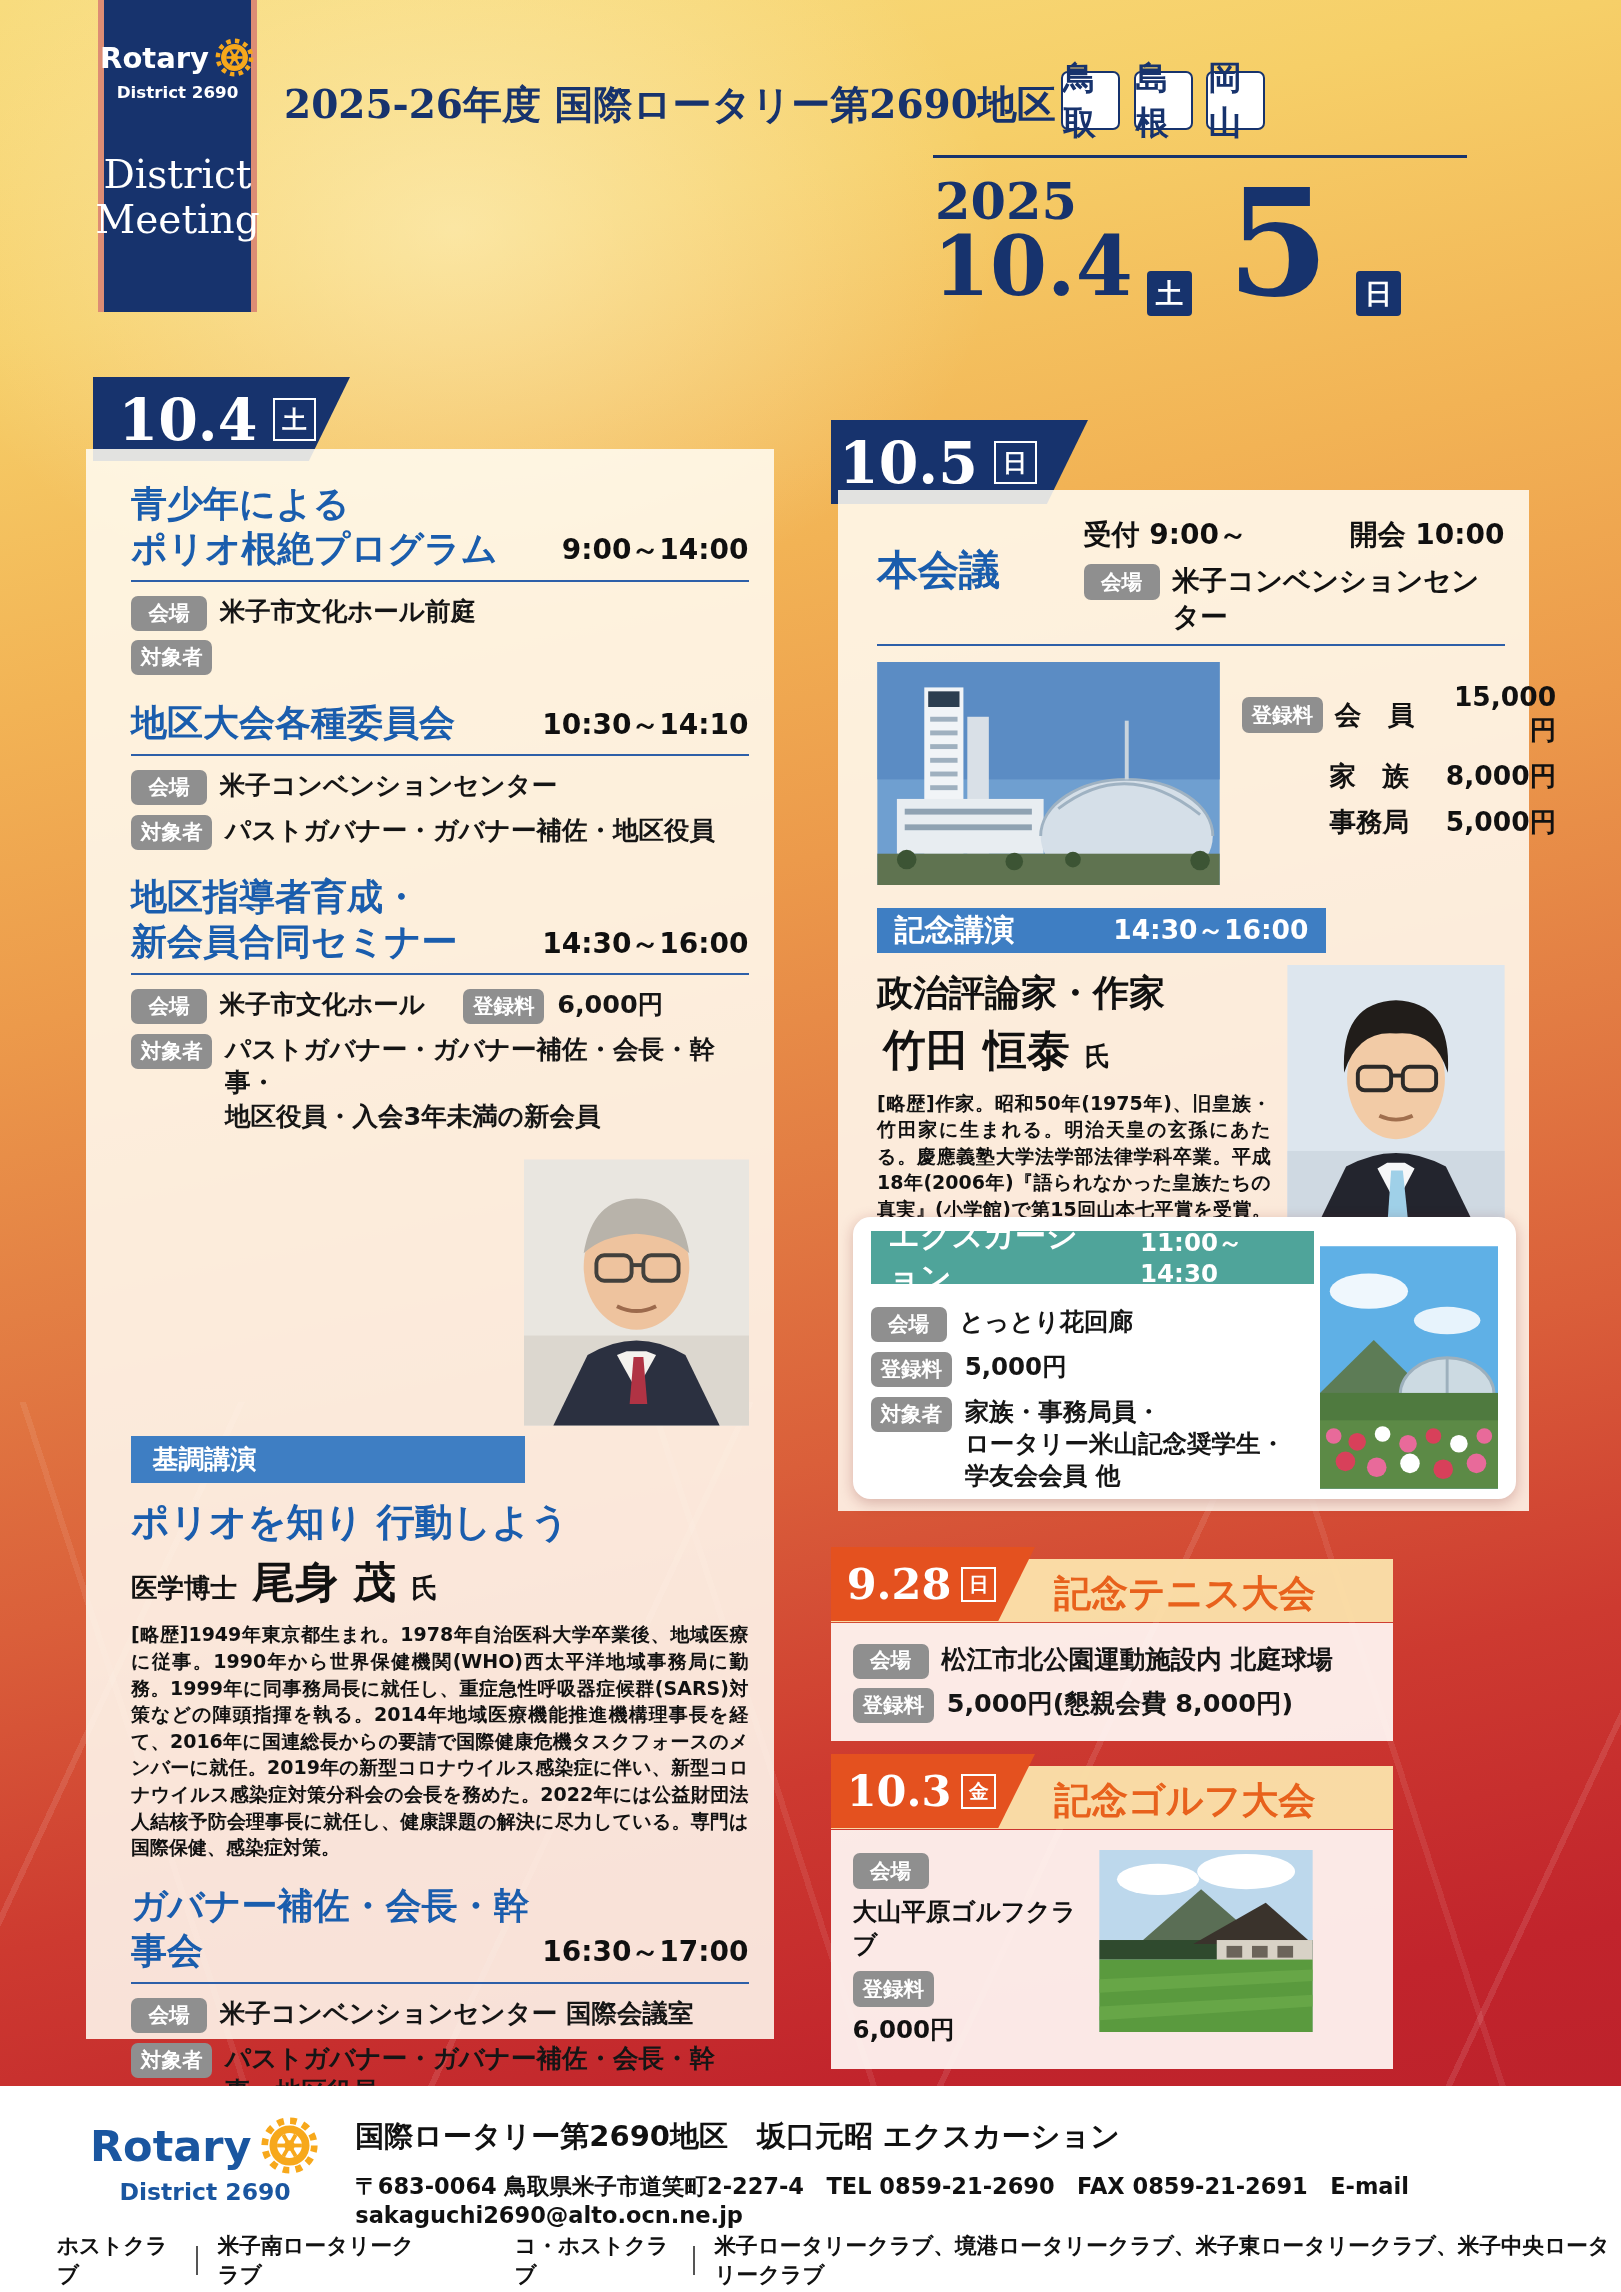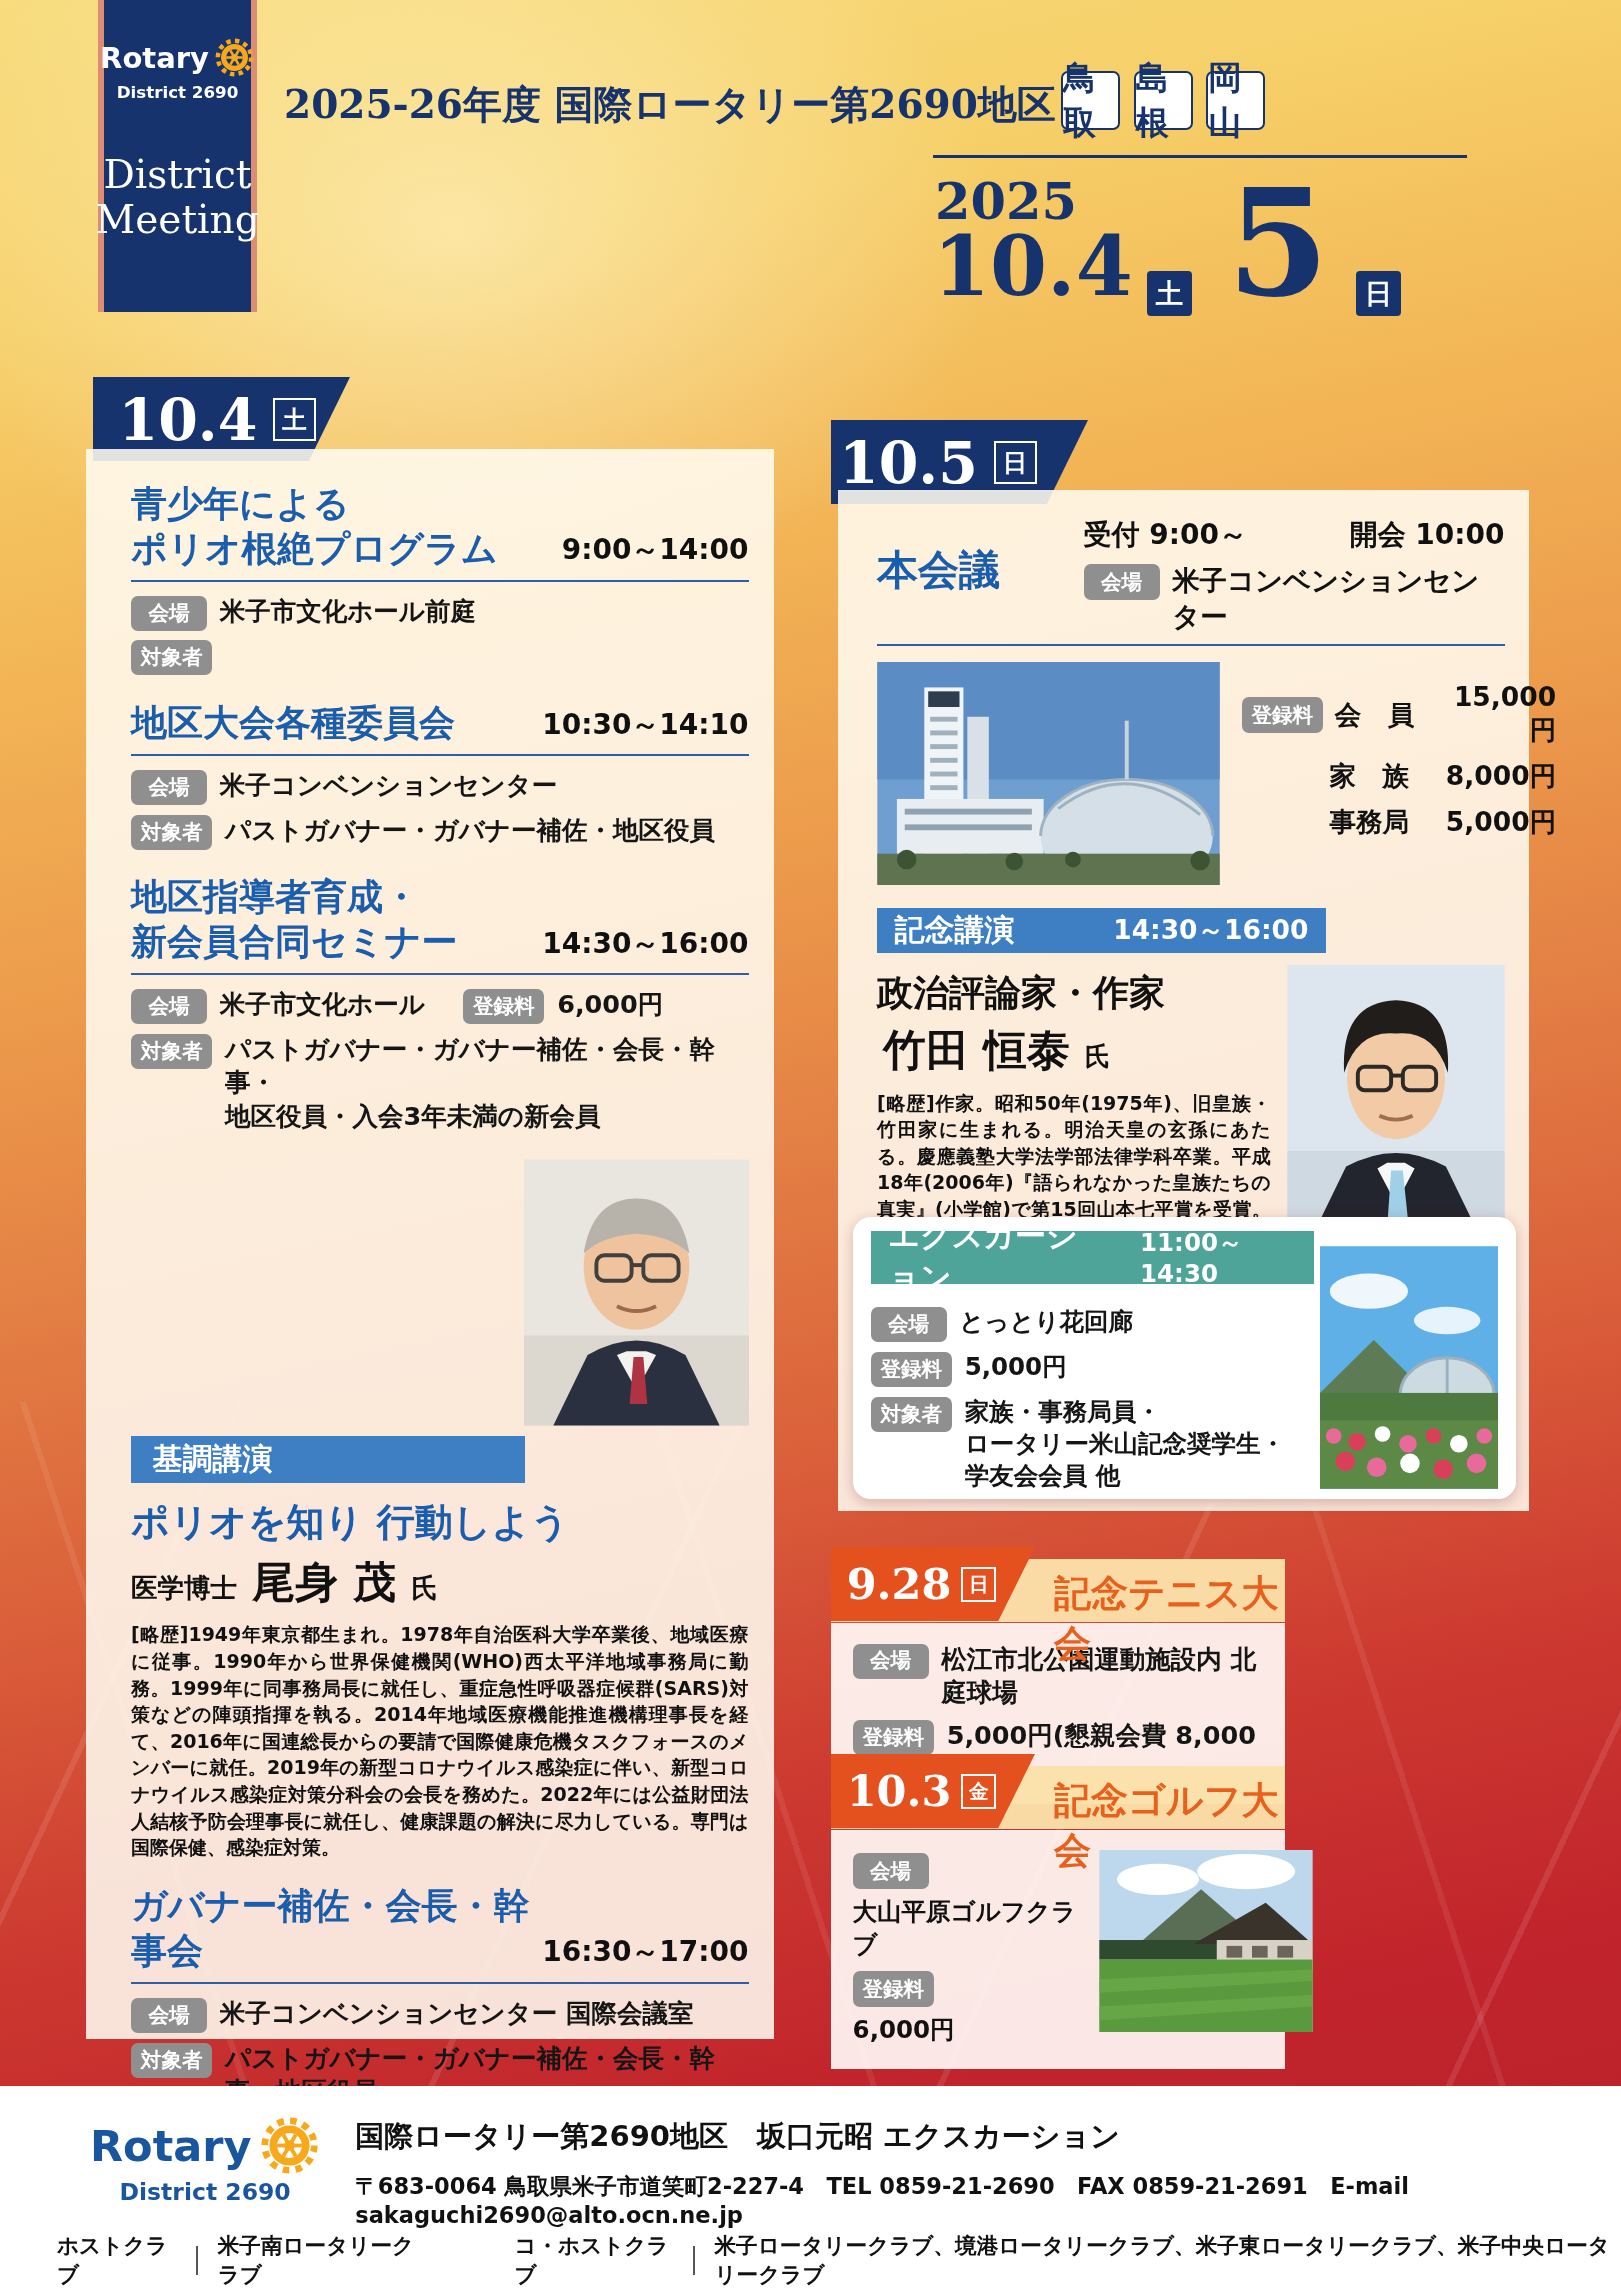--- a/index.html
+++ b/index.html
@@ -48,21 +48,21 @@
   .event-time{font-size:28px;font-weight:700;color:#101010;flex:none;padding-bottom:2px;}
   .rule{height:2px;background:#2d5fa8;margin-top:8.8px;margin-bottom:12.7px;}
   .detail-row{display:flex;align-items:flex-start;gap:12.7px;margin-top:8.8px;font-size:25.5px;font-weight:700;color:#151515;line-height:1.32;}
   .tag{display:inline-flex;justify-content:center;align-items:center;background:#8f8f8f;color:#fff;border-radius:6.9px;
     font-size:20.6px;font-weight:700;padding:3.9px 9.8px;min-width:76px;box-sizing:border-box;flex:none;margin-top:1px;}
   .pre{white-space:pre-line;}
   
   .banner-blue{background:#3e7ec3;color:#fff;display:flex;align-items:center;justify-content:space-between;box-sizing:border-box;}
   .keynote{margin-top:5.9px;}
   .keynote-photo{float:right;width:225px;height:267px;margin:0 0 9.8px 13.7px;}
-  .keynote-banner{width:394px;height:47px;padding:0 21.6px;font-size:30px;font-weight:800;}
+  .keynote-banner{width:394px;height:47px;padding:0 21.6px;font-size:26px;font-weight:800;}
   .keynote-title{color:#1a5dad;font-size:38px;font-weight:800;margin:13.7px 0 5.9px 0;}
   .speaker-line{font-size:26.5px;font-weight:800;color:#111;}
   .speaker-name{font-size:43px;font-weight:800;margin:0 5.9px;}
   .bio{font-size:19px;font-weight:600;line-height:1.4;text-align:justify;color:#111;margin:9.8px 0 0 0;}
   
   .plenary-head{display:flex;justify-content:space-between;align-items:flex-start;}
   .plenary-title{color:#1a5dad;font-size:41px;font-weight:800;margin-top:27.4px;}
   .plenary-right{width:421px;}
   .plenary-times{display:flex;justify-content:space-between;font-size:28px;font-weight:700;color:#101010;}
   .plenary-venue{display:flex;gap:12.7px;align-items:flex-start;font-size:27.4px;font-weight:800;color:#111;margin-top:9.8px;}
@@ -81,21 +81,21 @@
   
   .exc-card{position:absolute;left:853px;top:1217px;width:663px;height:282px;background:#fff;border-radius:17.6px;
     box-shadow:0 3.9px 13.7px rgba(120,20,20,.25);padding:13.7px 17.6px;box-sizing:border-box;}
   .exc-banner{width:443px;height:53px;background:#4fa49a;color:#fff;display:flex;align-items:center;gap:33px;padding:0 17.6px;box-sizing:border-box;}
   .exc-banner-title{font-size:31px;font-weight:800;}
   .exc-banner-time{font-size:24.5px;font-weight:700;}
   .exc-body{display:flex;justify-content:space-between;margin-top:13.7px;}
   .exc-rows .detail-row{font-size:24.5px;}
   .exc-photo{width:178px;height:192px;flex:none;margin-top:-51px;}
   
-  .side-block{position:absolute;left:831px;width:454px;}
+  .side-block{position:absolute;left:831px;width:562px;}
   .side-head{position:relative;height:76px;}
   .cream{position:absolute;left:0;right:0;top:11.8px;height:63px;background:rgba(251,225,170,.96);}
   .side-badge{position:absolute;left:0;top:0;width:204px;height:74px;background:#e4511f;
     clip-path:polygon(0 0,100% 0,82% 100%,0 100%);display:flex;align-items:center;color:#fff;padding-left:15.7px;box-sizing:border-box;}
   .side-badge .db-num{font-size:43px;}
   .side-badge .dow-line{width:31px;height:31px;font-size:19.6px;border-width:2px;margin-left:9.8px;}
   .side-title{position:absolute;left:223px;top:21.6px;color:#e8611c;font-size:37px;font-weight:800;}
   .side-panel{background:rgba(255,247,244,.93);padding:19.6px 19.6px 17.6px 21.6px;box-sizing:border-box;}
   .golf-flex{display:flex;gap:15.7px;}
   .golf-left{width:231px;flex:none;}

